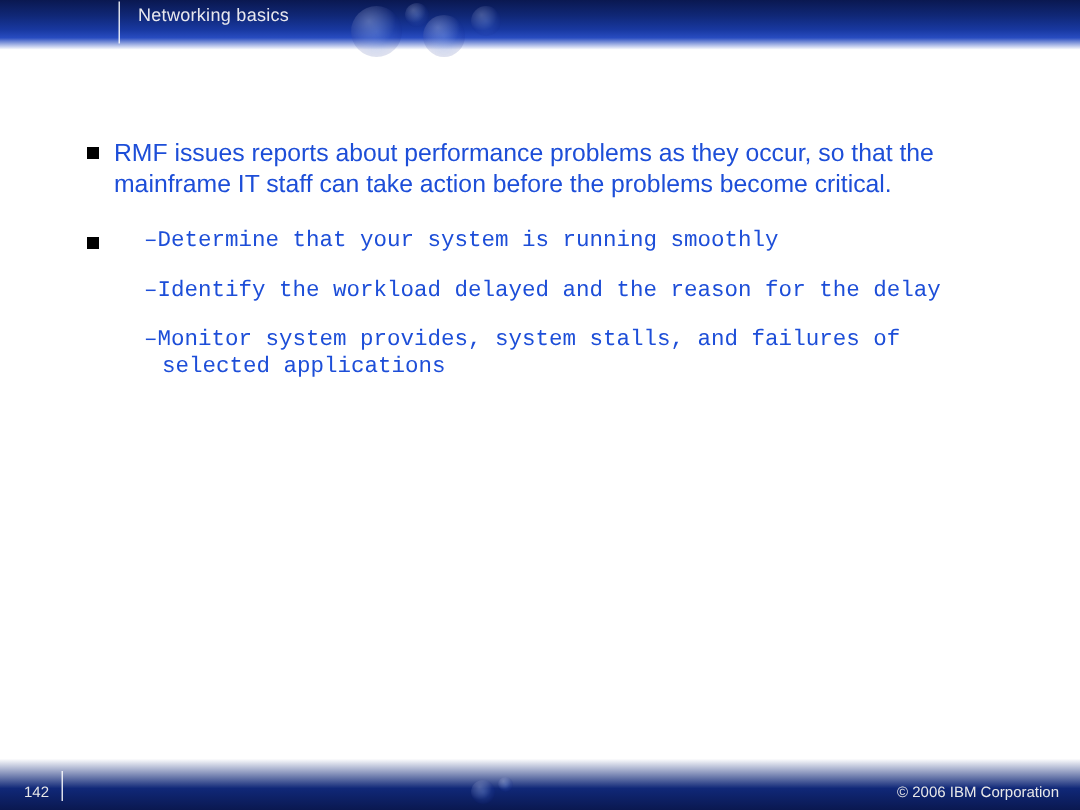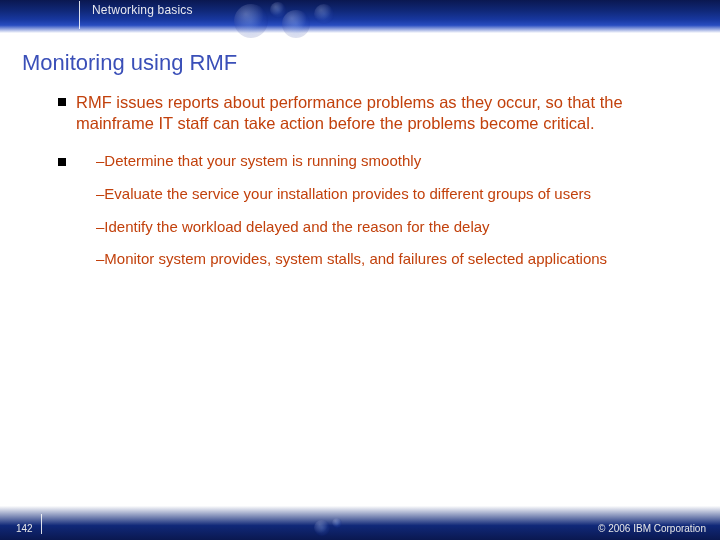--- a/index.html
+++ b/index.html
@@ -55,41 +55,42 @@
     color: #3a4fb8;
     font-weight: 400;
   }
 
   
   .body {
     position: absolute;
     left: 58px;
     top: 92px;
     right: 40px;
-    color: #c2410c;
+    color: #1d4ed8;
   }
   .bullet {
     position: relative;
     padding-left: 18px;
     margin-bottom: 18px;
     font-size: 16.5px;
     line-height: 1.28;
   }
   .bullet::before {
     content: "";
     position: absolute;
     left: 0;
     top: 6px;
     width: 8px;
     height: 8px;
     background: #000;
   }
   .sublist {
     margin-top: 14px;
     margin-left: 20px;
+    font-family: Liberation Mono, monospace;
   }
   .subitem {
     font-size: 15px;
     line-height: 1.25;
     margin-bottom: 14px;
     padding-left: 12px;
     text-indent: -12px;
   }
   .dash { display:inline; }
 
@@ -142,30 +143,28 @@
 
   <div class="header">
     <div class="header-rule"></div>
     <div class="header-label">Networking basics</div>
     <div class="bubble b1"></div>
     <div class="bubble b2"></div>
     <div class="bubble b3"></div>
     <div class="bubble b4"></div>
   </div>
 
-  <div class="title">Monitoring using RMF</div>
 
   <div class="body">
     <div class="bullet">
       <span>RMF issues reports about performance problems as they occur, so that the mainframe IT staff can take action before the problems become critical.</span>
     </div>
     <div class="bullet">
       <div class="sublist">
         <div class="subitem"><span class="dash">–</span><span>Determine that your system is running smoothly</span></div>
-        <div class="subitem"><span class="dash">–</span><span>Evaluate the service your installation provides to different groups of users</span></div>
         <div class="subitem"><span class="dash">–</span><span>Identify the workload delayed and the reason for the delay</span></div>
         <div class="subitem"><span class="dash">–</span><span>Monitor system provides, system stalls, and failures of selected applications</span></div>
       </div>
     </div>
   </div>
 
   <div class="footer">
     <div class="footer-rule"></div>
     <div class="page-num">142</div>
     <div class="copyright">© 2006 IBM Corporation</div>

